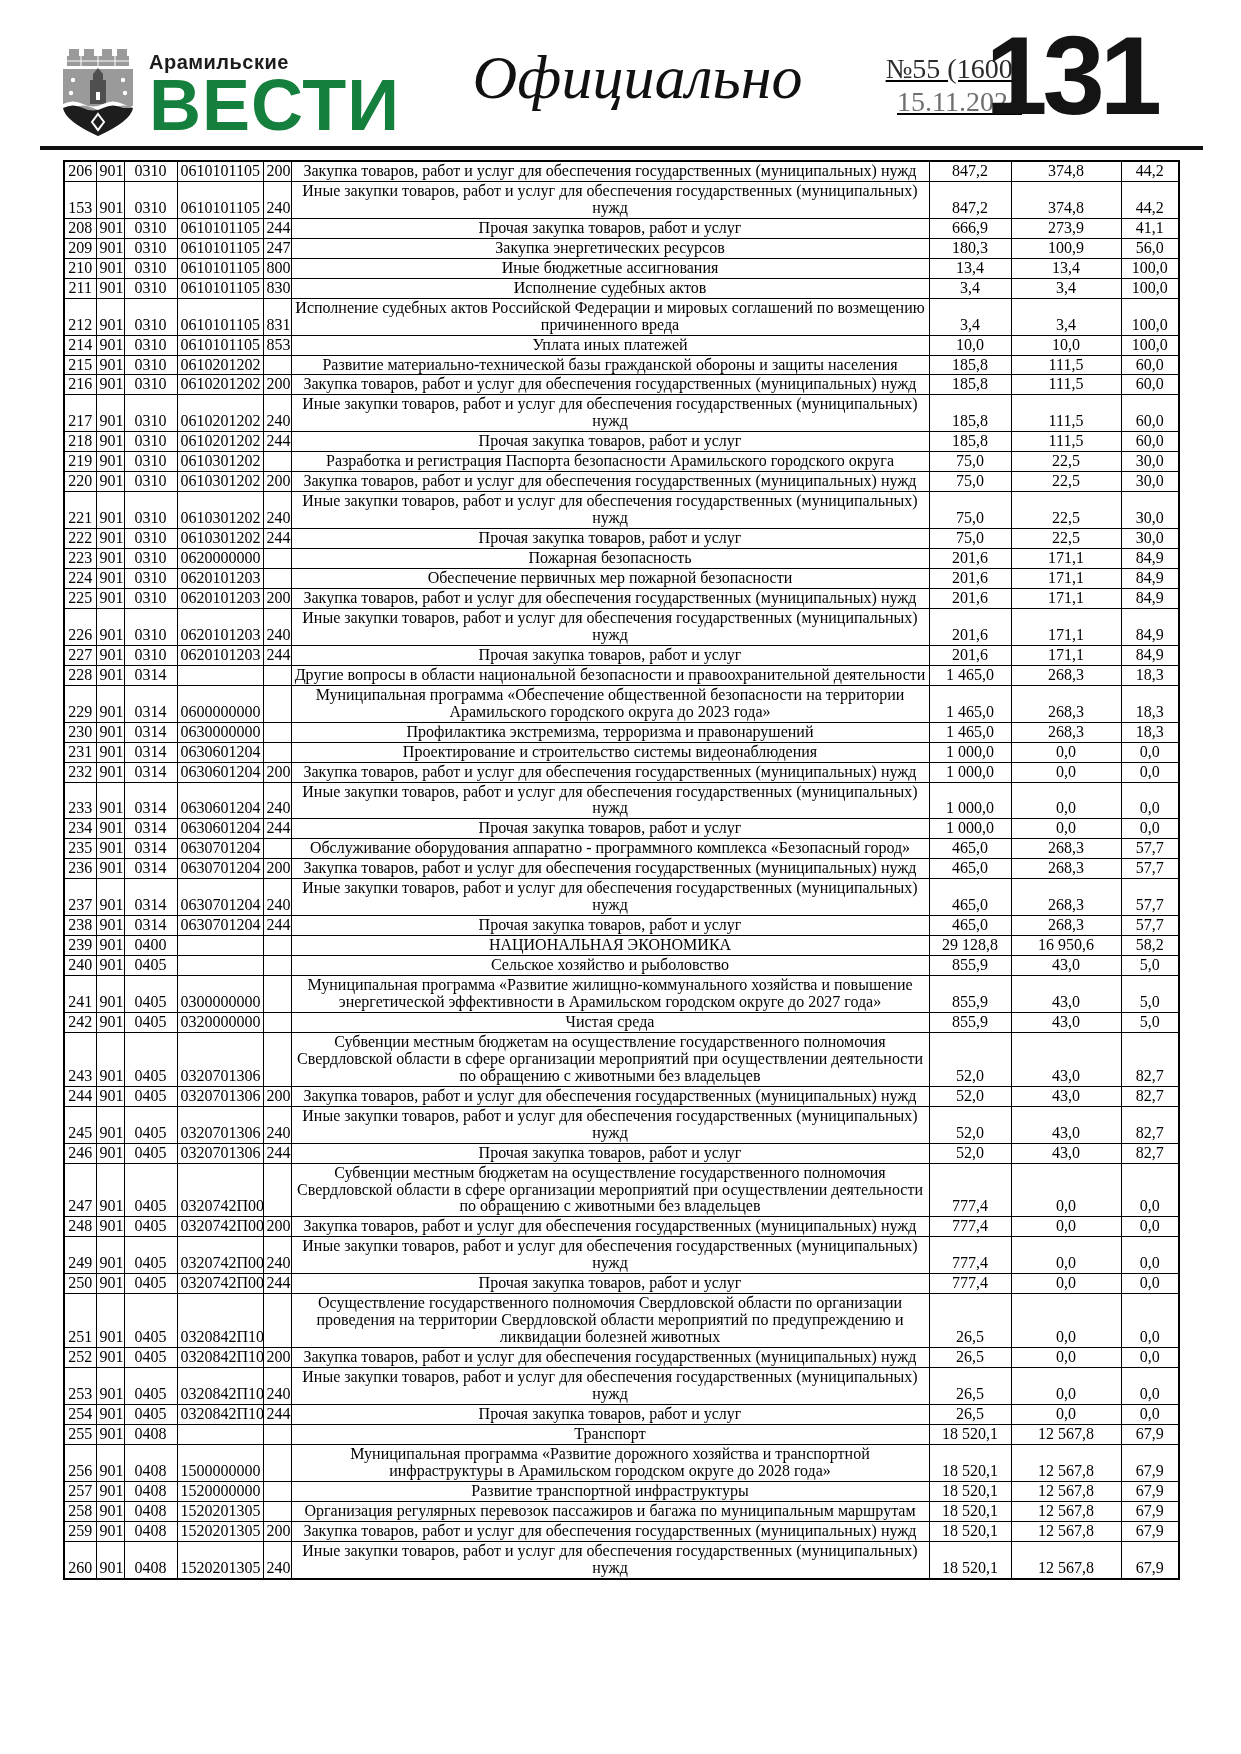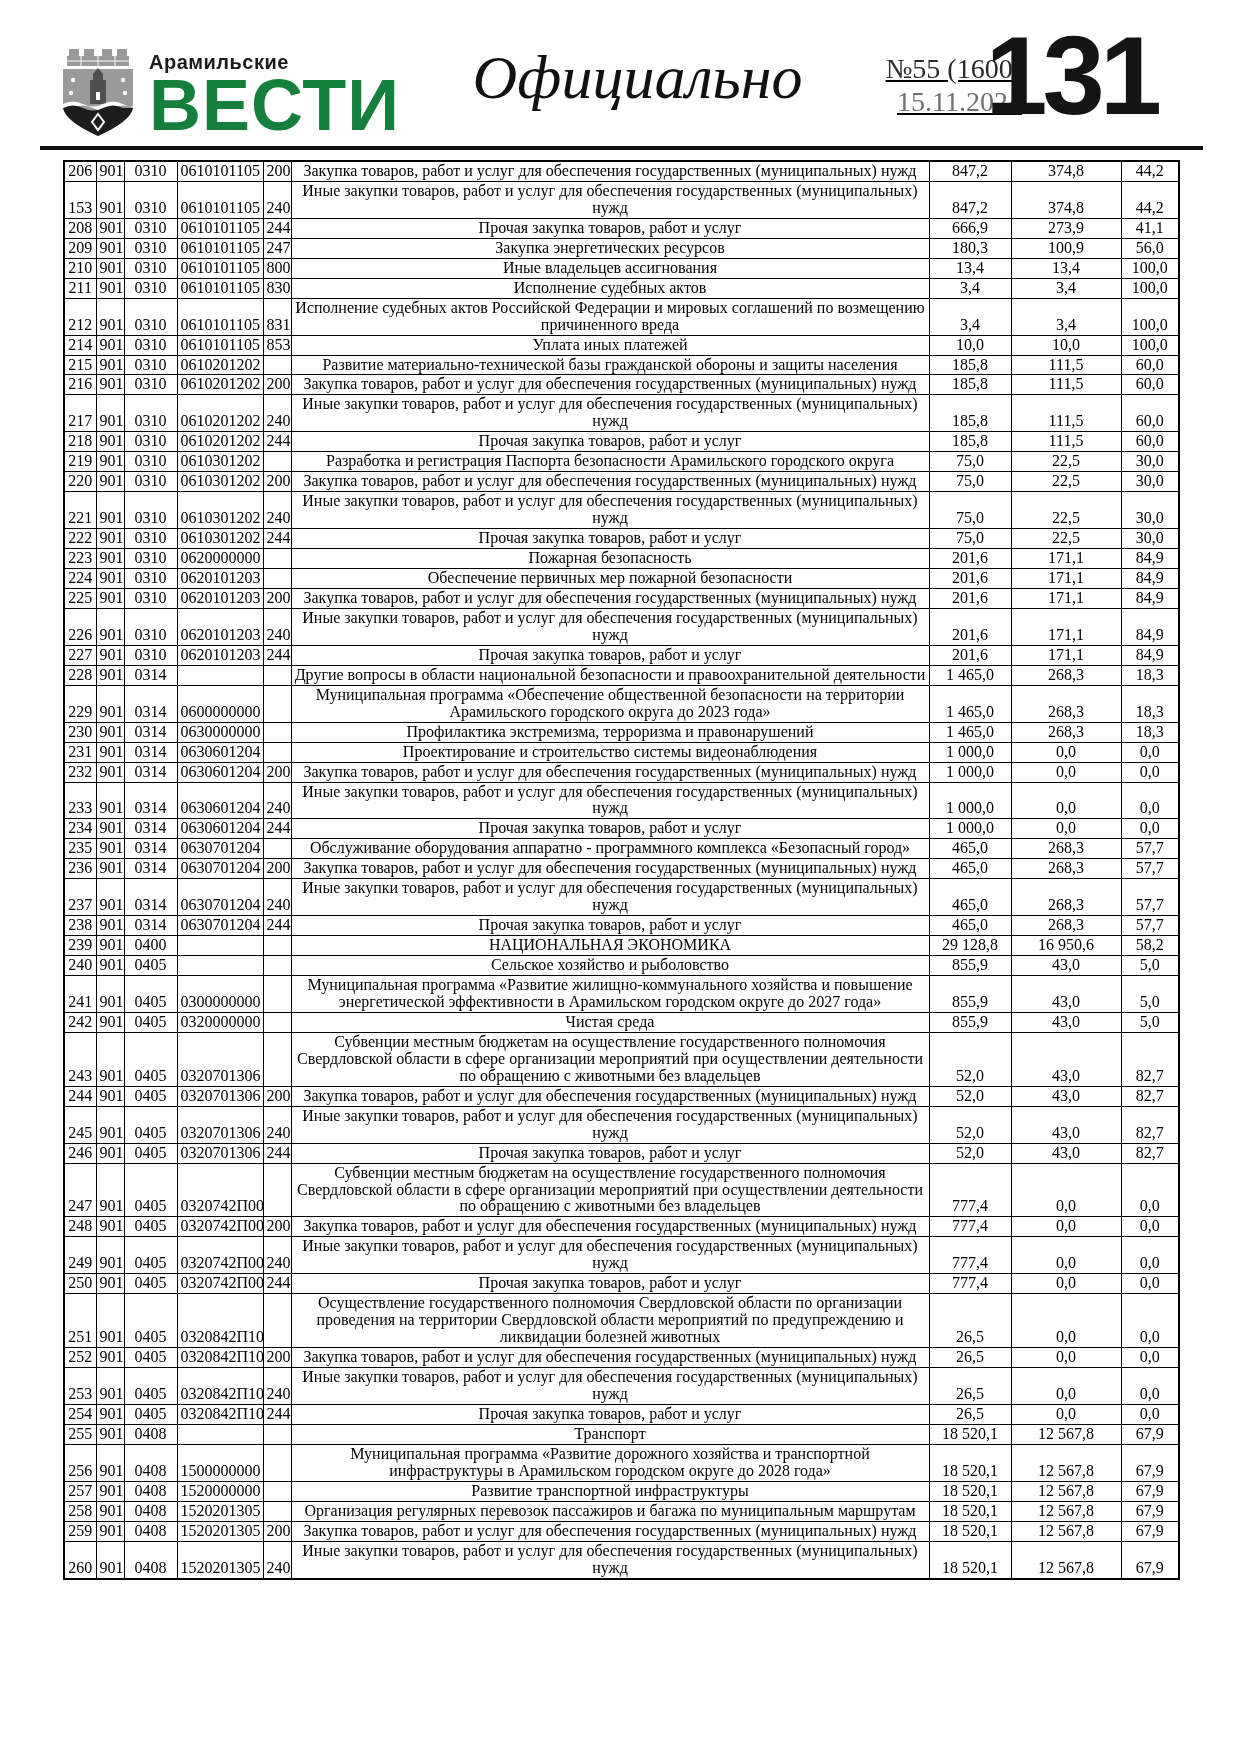--- a/index.html
+++ b/index.html
@@ -220,21 +220,21 @@
           <td class="col-plan">180,3</td>
           <td class="col-executed">100,9</td>
           <td class="col-percent">56,0</td>
         </tr>
         <tr>
           <td class="col-num">210</td>
           <td class="col-grbs">901</td>
           <td class="col-section">0310</td>
           <td class="col-csr">0610101105</td>
           <td class="col-vr">800</td>
-          <td class="col-name">Иные владельцев ассигнования</td>
+          <td class="col-name">Иные бюджетные ассигнования</td>
           <td class="col-plan">13,4</td>
           <td class="col-executed">13,4</td>
           <td class="col-percent">100,0</td>
         </tr>
         <tr>
           <td class="col-num">211</td>
           <td class="col-grbs">901</td>
           <td class="col-section">0310</td>
           <td class="col-csr">0610101105</td>
           <td class="col-vr">830</td>

